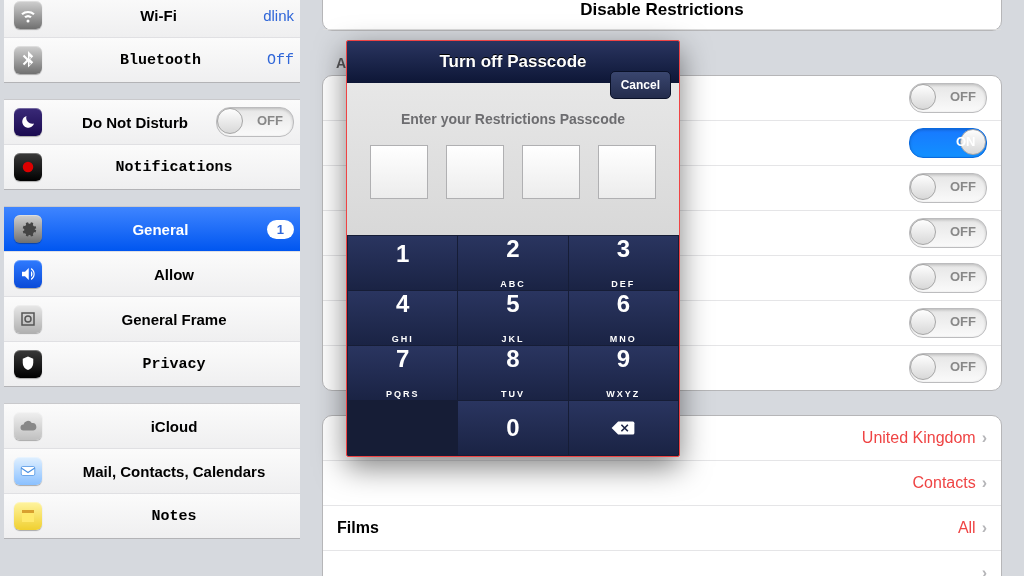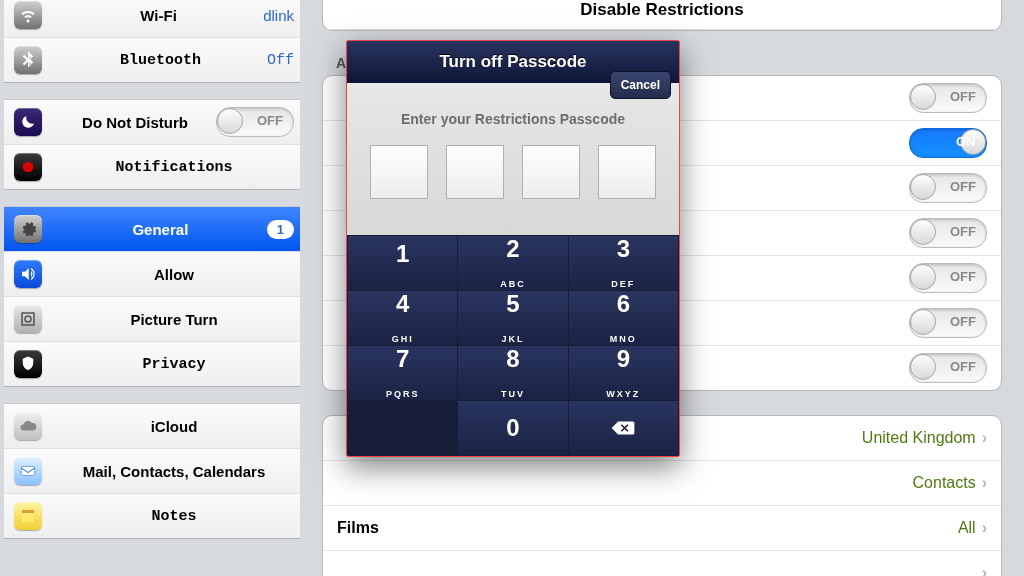--- a/index.html
+++ b/index.html
@@ -24,21 +24,21 @@
 .toggle.on .txt.on{left:12px;color:#fff;margin-left:34px;}
 .toggle .txt.on{display:none;}
 .toggle.on .txt.on{display:block;}
 
 .content{position:absolute;left:300px;top:0;right:0;height:576px;background:#d6d9de;overflow:hidden;}
 .panel{margin:0 22px;background:#fff;border:1px solid #b6b6b8;border-radius:10px;}
 .panel-header{height:38px;display:flex;align-items:center;justify-content:center;font-weight:bold;font-size:17px;border-bottom:1px solid #ddd;}
 .crow{display:flex;align-items:center;height:44px;padding:0 14px;border-bottom:1px solid #e5e5e7;font-size:16px;font-weight:bold;}
 .crow:last-child{border-bottom:none;}
 .crow .clabel{flex:1;}
-.crow .cval{color:#4d7c0f;font-weight:normal;margin-right:6px;}
+.crow .cval{color:#ef4444;font-weight:normal;margin-right:6px;}
 .chev{color:#b5b5b8;font-weight:bold;}
 .section-label{font-size:14px;color:#565658;padding:6px 22px 4px 36px;font-weight:bold;}
 
 .modal{position:absolute;left:346px;top:40px;width:332px;border-radius:2px;overflow:hidden;box-shadow:0 10px 30px rgba(0,0,0,.5);border:1px solid #ef4444;}
 .modal-head{height:42px;background:linear-gradient(#2a3560,#0d1636);display:flex;align-items:center;justify-content:center;position:relative;}
 .modal-head .title{color:#fff;font-weight:bold;font-size:17px;text-shadow:0 -1px 0 #000;}
 .modal-head .cancel{position:absolute;right:8px;top:8px;height:26px;padding:0 10px;font-size:12px;color:#fff;background:linear-gradient(#3a466f,#232c4c);border:1px solid #0a1128;border-radius:5px;display:flex;align-items:center;font-weight:bold;margin-top:22px;}
 .modal-body{background:linear-gradient(#e7e7e7,#d8d8d8);padding:28px 18px 36px;text-align:center;}
 .modal-body .prompt{color:#6d6d70;font-size:14px;font-weight:bold;margin-bottom:18px;}
 .pin-row{display:flex;justify-content:center;gap:18px;}
@@ -116,21 +116,21 @@
       </span>
       <span class="label">Allow</span>
     </div>
     <div class="row">
       <span class="icon-box" style="background:linear-gradient(#e8e8e8,#b0b0b0)">
         <svg viewBox="0 0 24 24" fill="none" stroke="#555" stroke-width="2">
             <rect x="4" y="4" width="16" height="16"></rect>
             <circle cx="12" cy="12" r="4"></circle>
           </svg>
       </span>
-      <span class="label">Picture Turn</span>
+      <span class="label">General Frame</span>
     </div>
     <div class="row">
       <span class="icon-box" style="background:linear-gradient(#3a3a3a,#000)">
         <svg viewBox="0 0 24 24" fill="#fff">
             <path d="M12 2l7 3v5c0 5-3 9-7 10-4-1-7-5-7-10V5l7-3z"></path>
           </svg>
       </span>
       <span class="label">Privacy</span>
     </div>
   </div>

